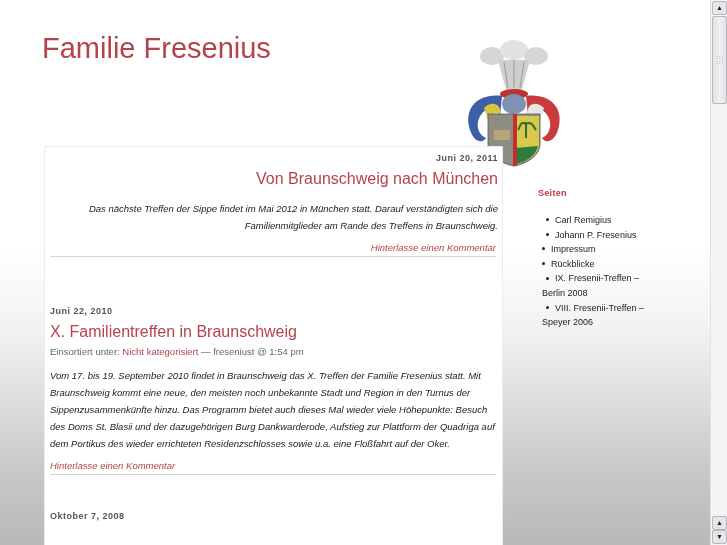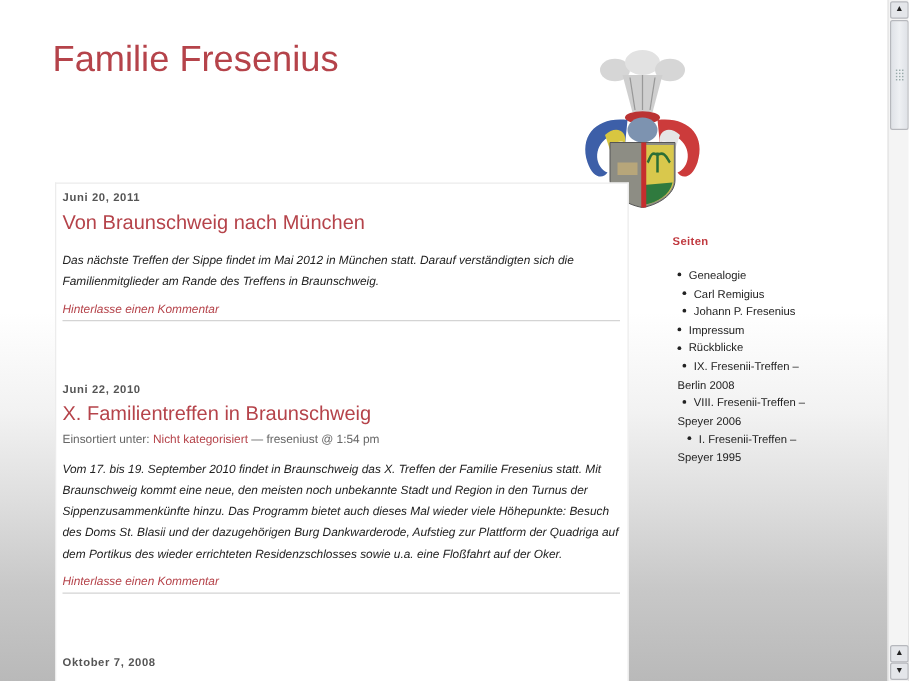--- a/index.html
+++ b/index.html
@@ -33,23 +33,23 @@
     }
     .post-meta { font-size: 9.5px; color: #666; margin-top: 3px; white-space: nowrap; }
     .post-meta .cat { color: #b5434a; }
     .post-body {
       font-size: 9.5px; color: #222; line-height: 17px; margin-top: 10px; width: 448px; font-style: italic;
     }
     .comment-link {
       font-size: 9.5px; color: #b5434a; margin-top: 8px; display: block; padding-bottom: 3px;
       border-bottom: 1px solid #d4d4d4; width: 446px; text-decoration: none; font-style: italic;
     }
-    #post1 { position: absolute; top: 0; left: 0; }
+    #post1 { position: absolute; top: 0; left: 0; text-align: right; }
     #post2 { position: absolute; top: 153px; left: 0; }
-    #post3 { position: absolute; top: 372px; left: 0; }
+    #post3 { position: absolute; top: 358px; left: 0; }
 
     .sidebar { position: absolute; left: 538px; top: 188px; width: 160px; }
     .sidebar-title { font-size: 9px; color: #c0393f; font-weight: bold; letter-spacing: 0.3px; }
     .sidebar ul { list-style: none; margin: 0; padding: 0; }
     .sidebar li { font-size: 9px; color: #222; line-height: 14.6px; }
     .sb-list { margin-top: 15px !important; }
     .lvl0 { padding-left: 4px; }
     .lvl1 { padding-left: 8px; }
     .lvl2 { padding-left: 12px; }
     .bullet { display: inline-block; width: 3px; height: 3px; background: #222; border-radius: 50%; vertical-align: middle; margin-right: 6px; position: relative; top: -1px; }
@@ -115,28 +115,26 @@
   </div>
 
   <div class="post" id="post3">
     <div class="post-date">Oktober 7, 2008</div>
   </div>
 </div>
 
 <div class="sidebar">
   <div class="sidebar-title">Seiten</div>
   <ul class="sb-list">
-    <li class="lvl0"><span class="bullet"></span><span>Genealogie</span></li>
     <li class="lvl1"><span class="bullet"></span><span>Carl Remigius</span></li>
     <li class="lvl1"><span class="bullet"></span><span>Johann P. Fresenius</span></li>
     <li class="lvl0"><span class="bullet"></span><span>Impressum</span></li>
     <li class="lvl0"><span class="bullet"></span><span>Rückblicke</span></li>
     <li class="lvl1"><span class="bullet"></span><span>IX. Fresenii-Treffen –</span><span style="display:block;margin-left:-4px">Berlin 2008</span></li>
     <li class="lvl1"><span class="bullet"></span><span>VIII. Fresenii-Treffen –</span><span style="display:block;margin-left:-4px">Speyer 2006</span></li>
-    <li class="lvl2"><span class="bullet"></span><span>I. Fresenii-Treffen –</span><span style="display:block;margin-left:-8px">Speyer 1995</span></li>
   </ul>
 </div>
 
 <div class="scrollbar">
   <div class="sb-btn" style="top:1px"><span>▲</span></div>
   <div class="sb-thumb">
       <div class="grip"></div>
     </div>
   <div class="sb-btn" style="top:516px"><span>▲</span></div>
   <div class="sb-btn" style="top:530px"><span>▼</span></div>

